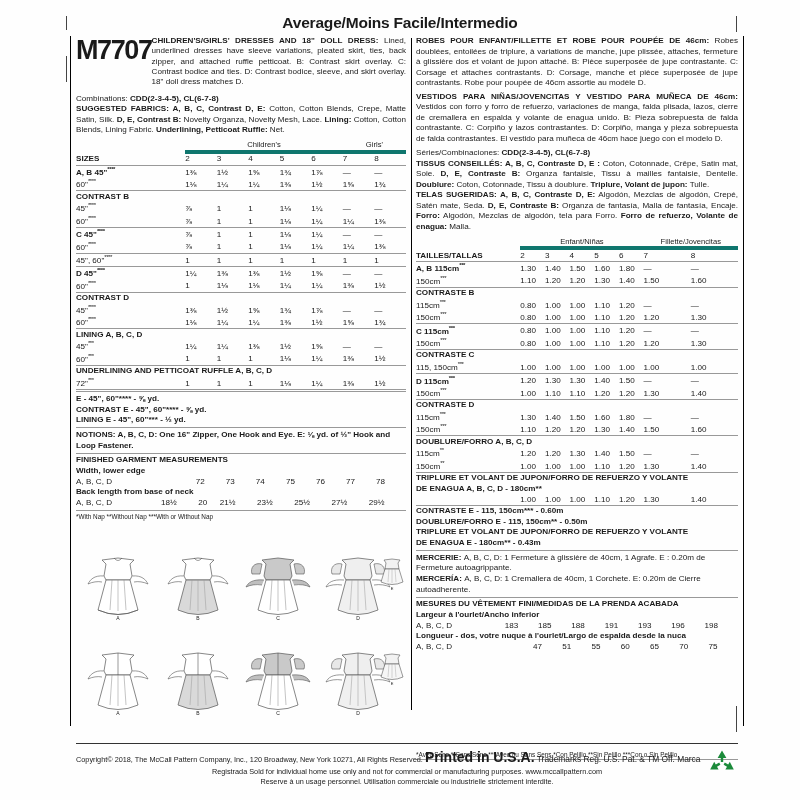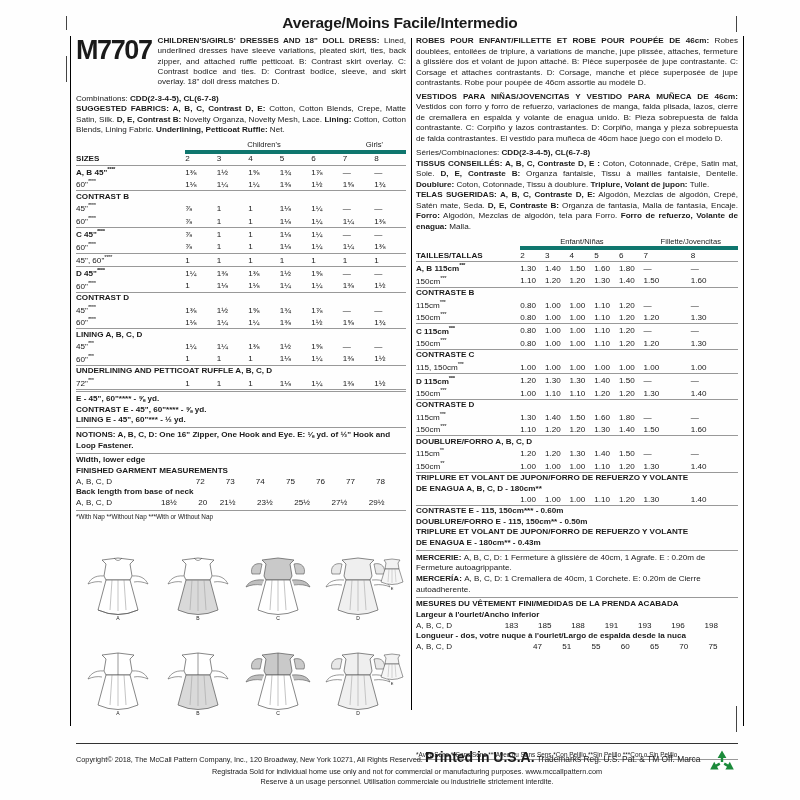--- a/index.html
+++ b/index.html
@@ -39,21 +39,21 @@
     position: absolute; left: 340px; top: 0; width: 322px;
   }
   .vrule {
     position: absolute; left: 335px; top: 2px; width: 1px; height: 672px;
     background: #000;
   }
   .vrule-outer-l { position:absolute; left:-6px; top:0px; width:1px; height:690px; background:#000; }
   .vrule-outer-r { position:absolute; left:667px; top:0px; width:1px; height:690px; background:#000; }
 
   
-  .titleblock { display: flex; align-items: flex-start; gap: 6px; }
+  .titleblock { display: flex; align-items: flex-start; }
   .patnum {
     font-size: 27px; font-weight: bold; letter-spacing: -1.4px;
     line-height: 1; padding-top: 1px; white-space: nowrap;
     font-family: "Liberation Sans", sans-serif;
   }
   .desc {
     font-size: 8.1px; line-height: 1.28; text-align: justify;
     flex: 1;
   }
   .desc b { font-weight: bold; }
@@ -316,22 +316,22 @@
       </table>
 
       <div class="notes">
         <div class="hr"></div>
         <div><b>E - 45", 60"**** - ⅝ yd.</b></div>
         <div><b>CONTRAST E - 45", 60"**** - ⅝ yd.</b></div>
         <div><b>LINING E - 45", 60"*** - ½ yd.</b></div>
         <div class="hr"></div>
         <div><b>NOTIONS: </b><b>A, B, C, D: One 16" Zipper, One Hook and Eye. E: ⅛ yd. of ½" Hook and Loop Fastener.</b></div>
         <div class="hr"></div>
+        <div><b>FINISHED GARMENT MEASUREMENTS</b></div>
         <div><b>Width, lower edge</b></div>
-        <div><b>FINISHED GARMENT MEASUREMENTS</b></div>
       </div>
 
       <table class="yard">
         <tbody>
             <tr>
               <td class="lbl-sub" style="padding-left: 0px;">A, B, C, D</td>
               <td class="num">72</td>
               <td class="num">73</td>
               <td class="num">74</td>
               <td class="num">75</td>

